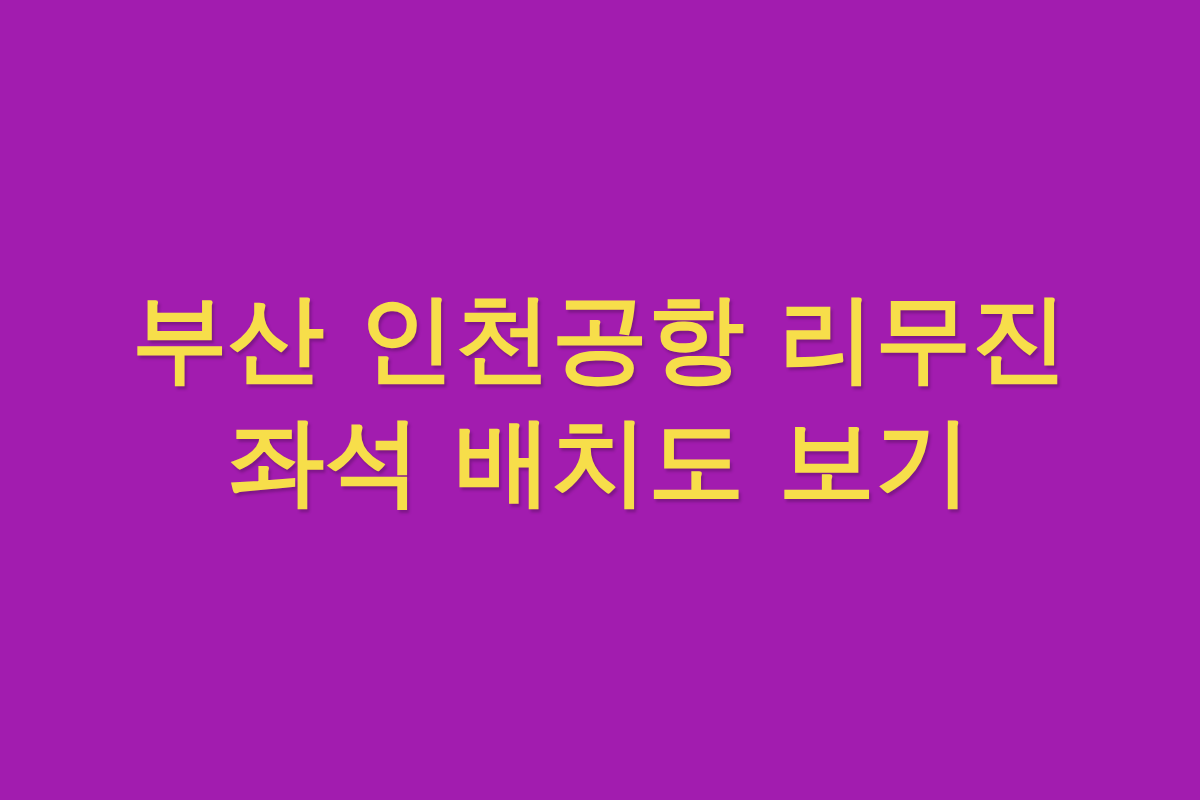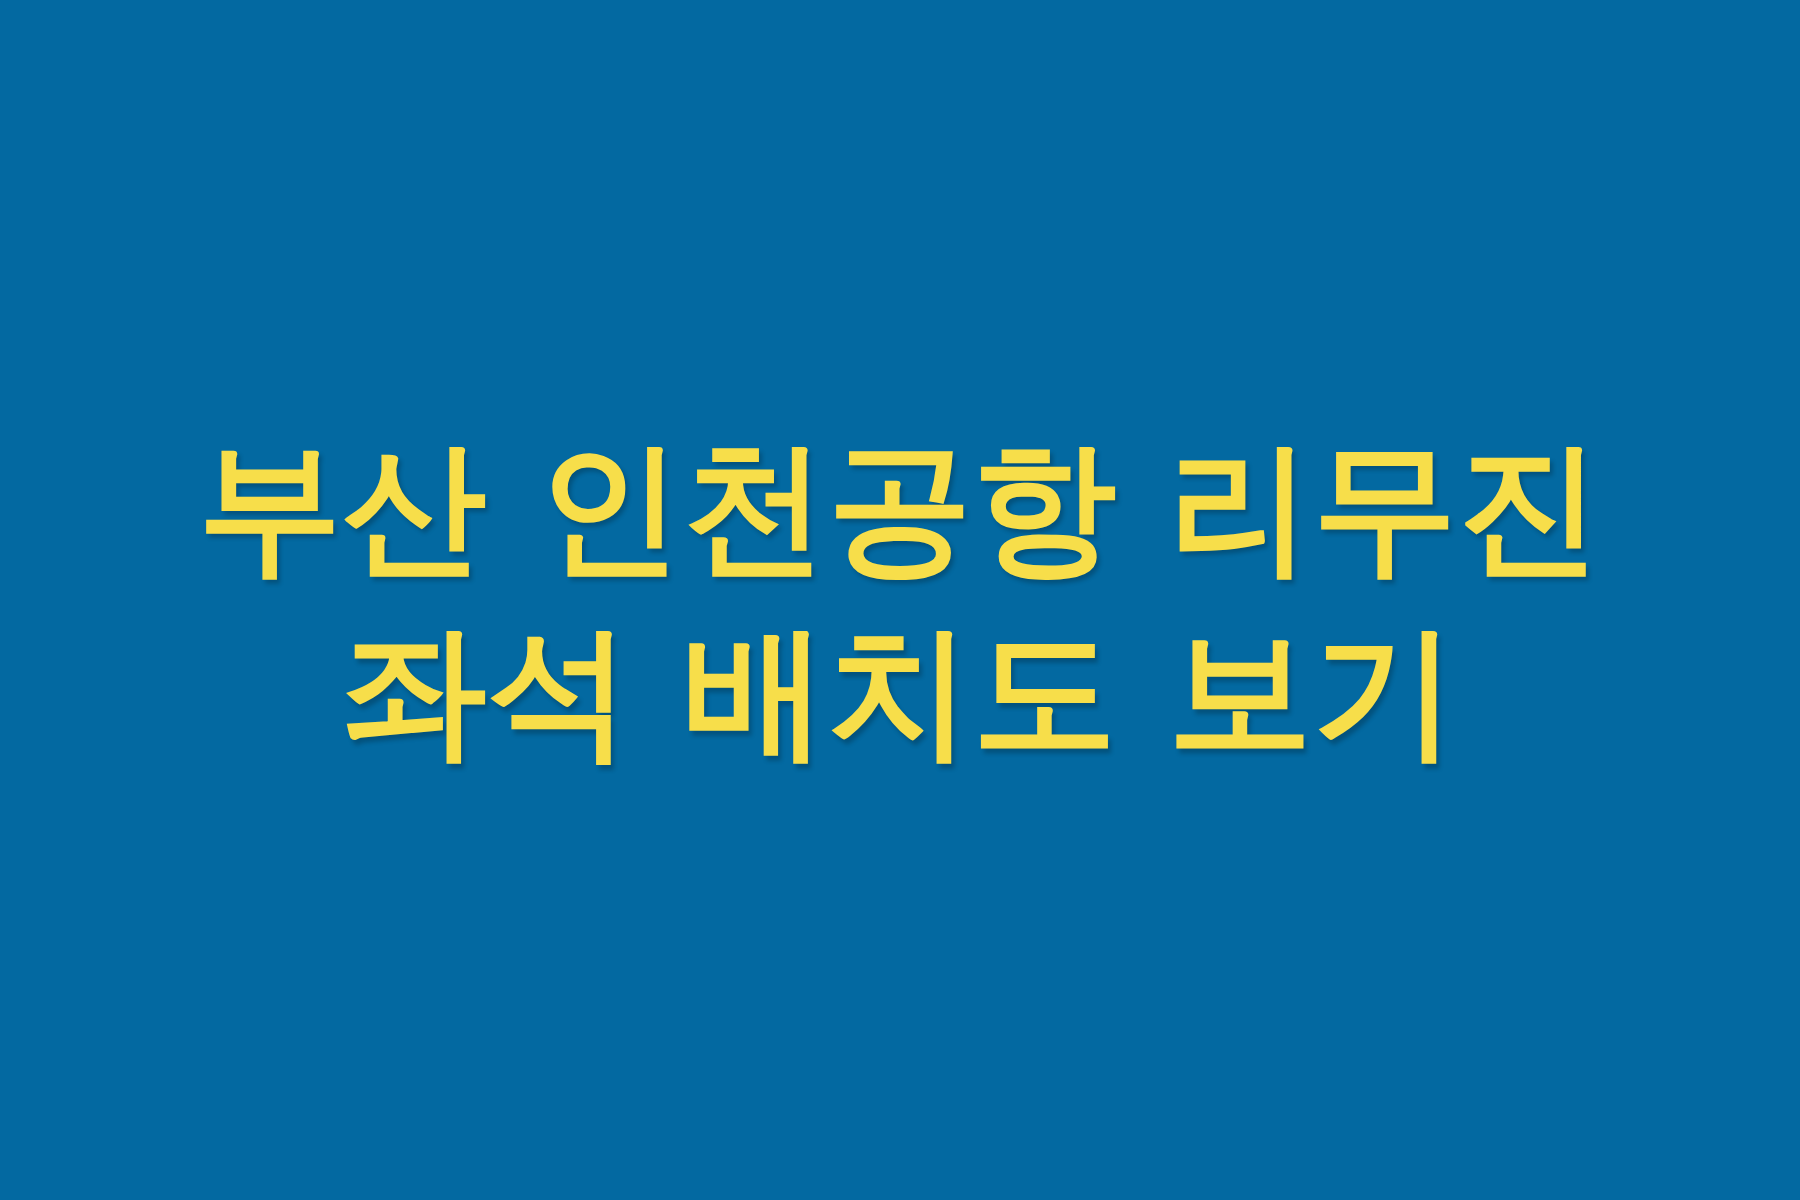--- a/index.html
+++ b/index.html
@@ -46,21 +46,21 @@
     text-align: center;
     word-break: break-all;
     overflow-wrap: anywhere;
     text-shadow: 2px 3px 3px rgba(0, 0, 0, 0.22);
     -webkit-font-smoothing: antialiased;
   }
 </style>
 </head>
 <body>
 
-<div class="banner" style="background-color: #0369a1;">
+<div class="banner" style="background-color: #a21caf;">
 
   <div class="headline-wrap">
 
     <h1 class="headline" style="color: rgb(247, 222, 74); font-size: 96px; text-align: center;">부산 인천공항 리무진 좌석 배치도 보기</h1>
 
   </div>
 
 </div>
 
 </body></html>

